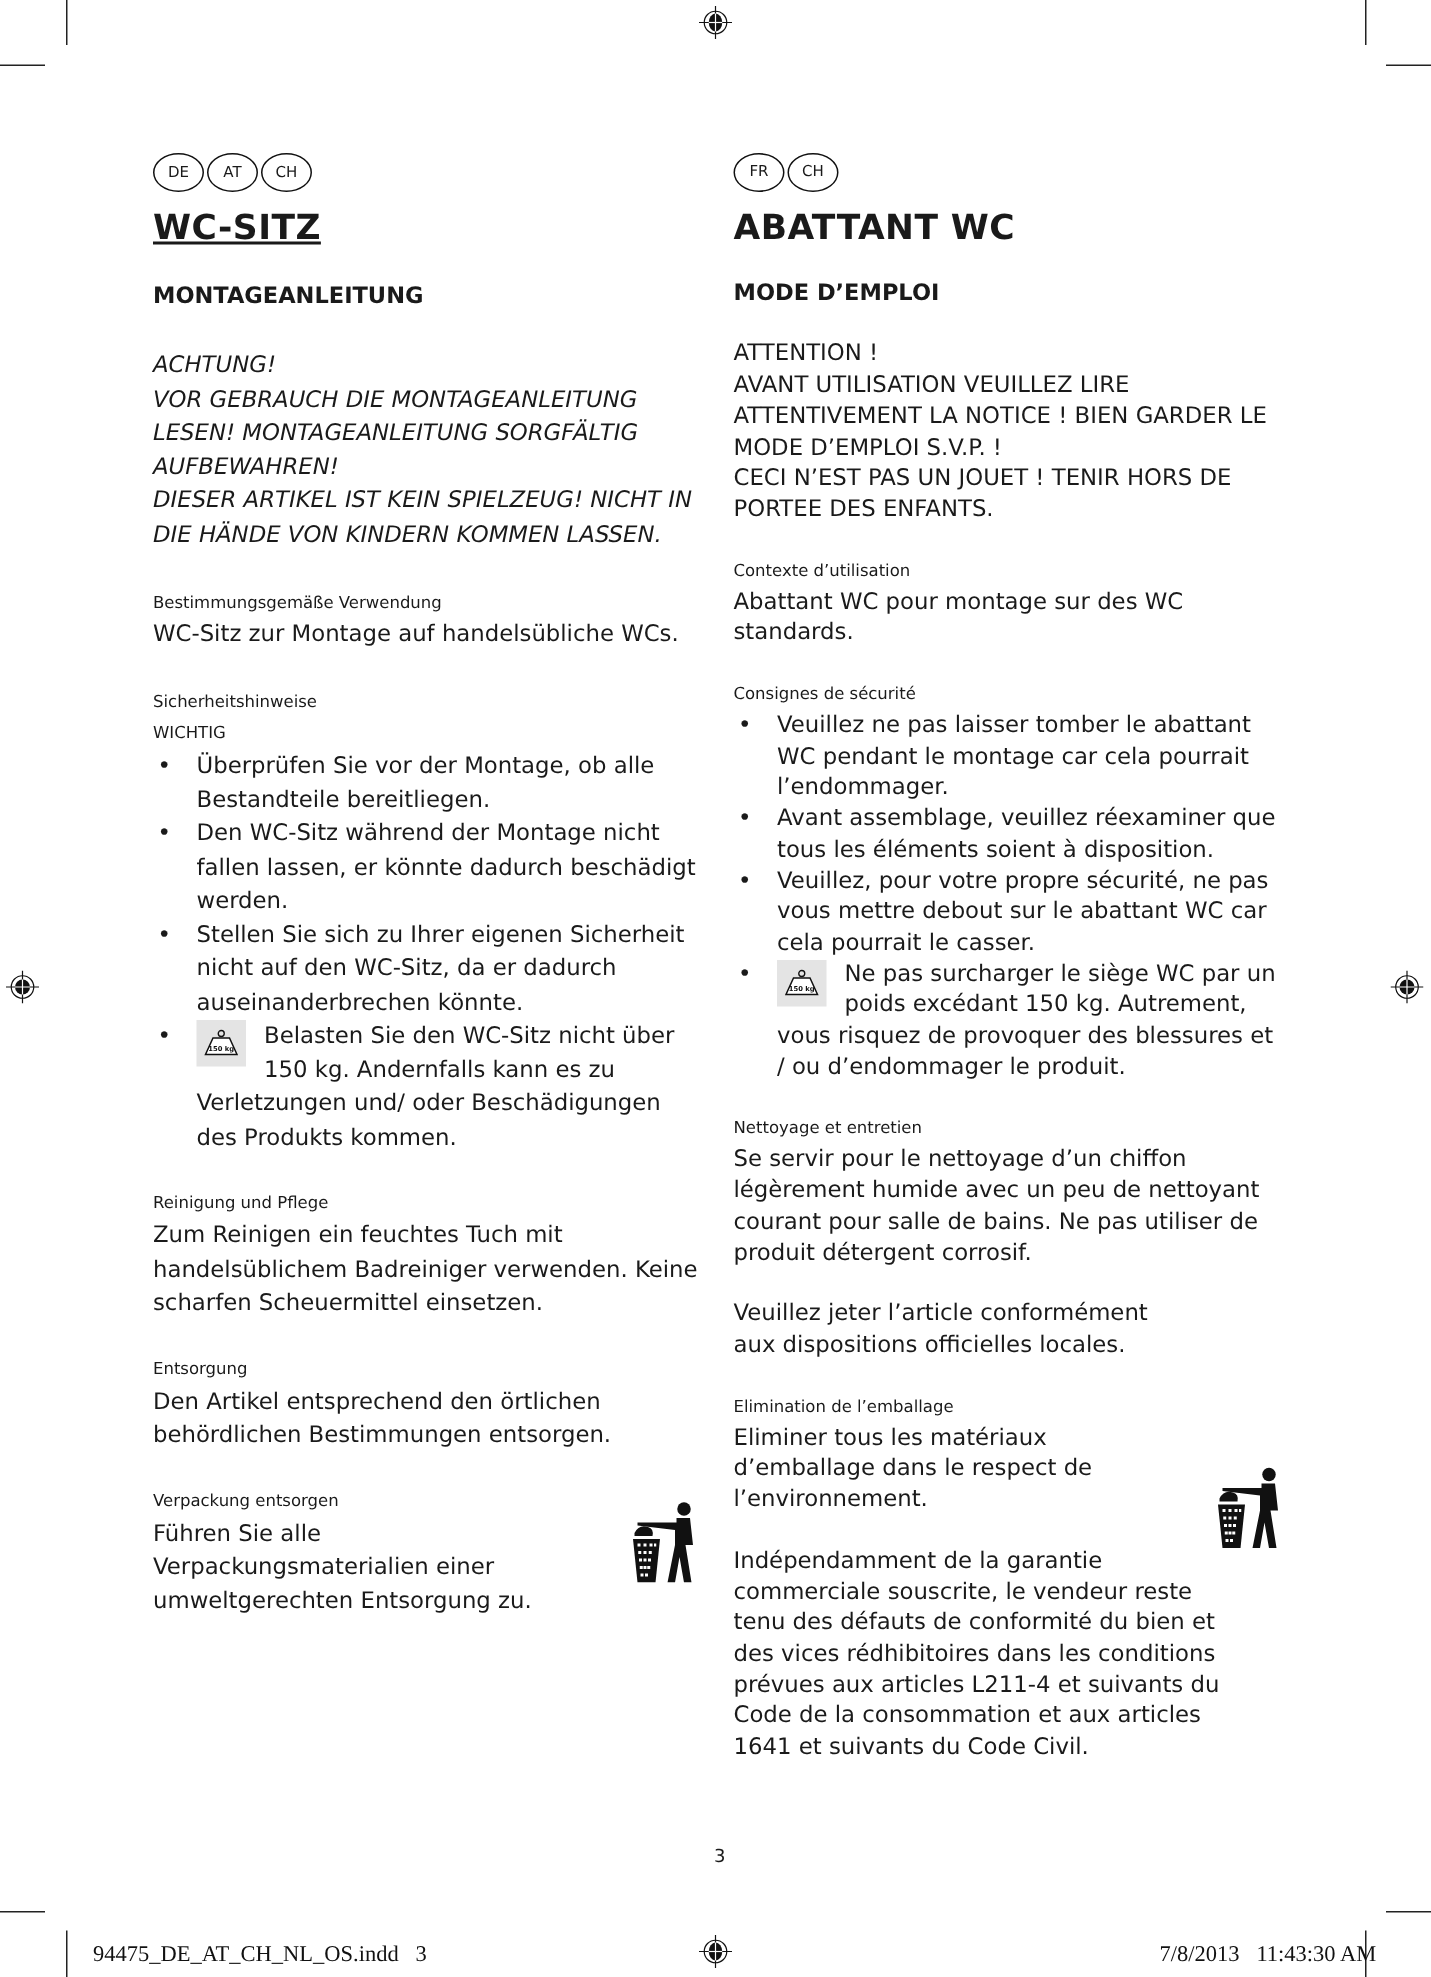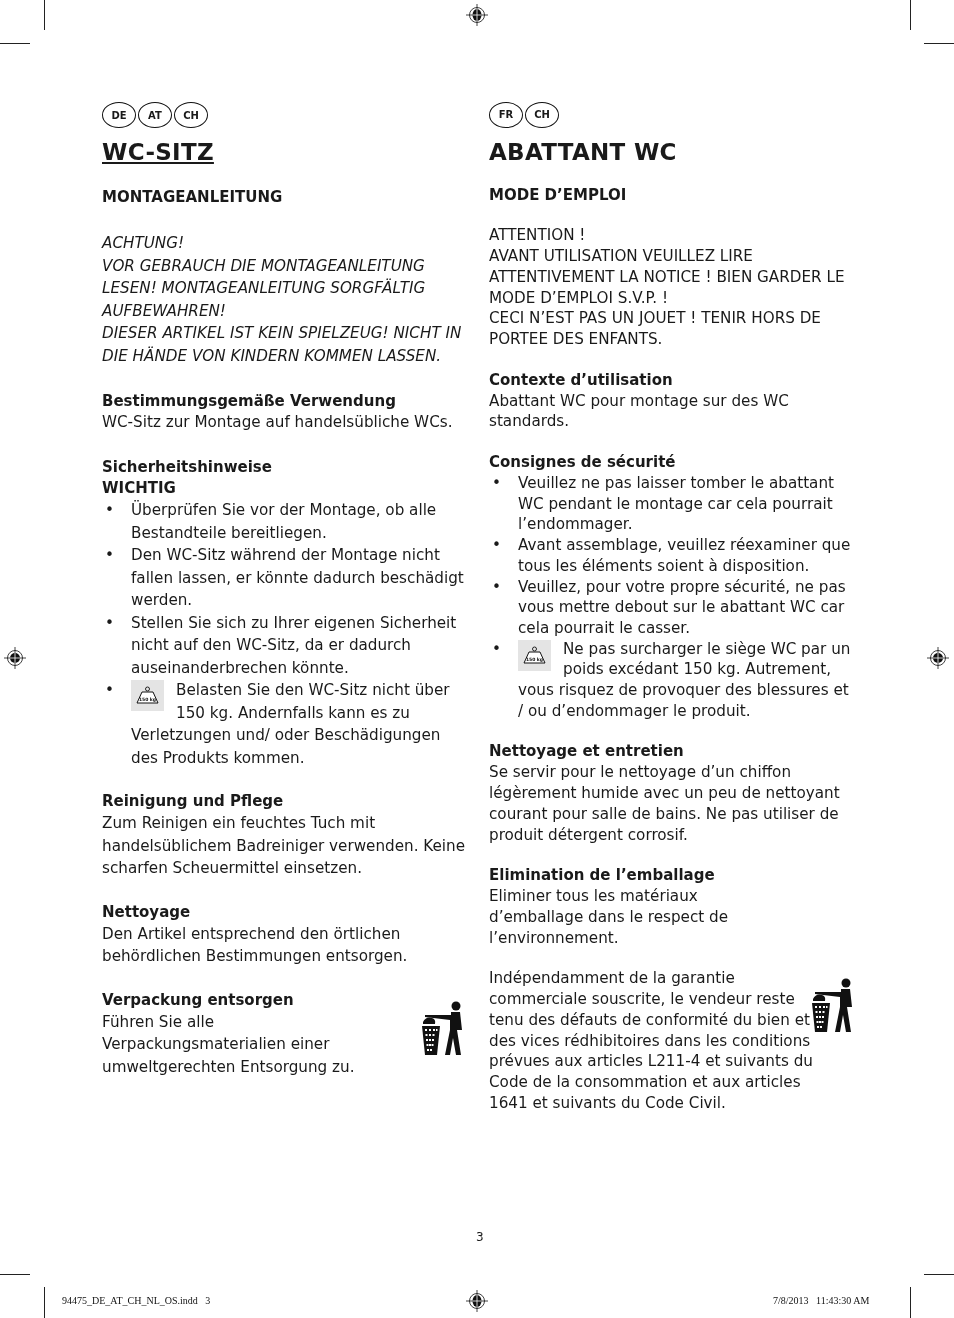--- a/index.html
+++ b/index.html
@@ -5,36 +5,36 @@
   html, body { margin: 0; padding: 0; background: #ffffff; }
   body { width: 954px; height: 1318px; position: relative; overflow: hidden;
          font-family: "DejaVu Sans", sans-serif; color: #1a1a1a; }
   .crop { position: absolute; background: #222; }
   .reg { position: absolute; width: 22px; height: 22px; }
   .col { position: absolute; top: 102px; width: 365px; font-size: 15.2px; line-height: 21px; }
   .col-de { left: 102px; }
   .col-fr { left: 489px; }
   .badges { display: flex; gap: 2px; height: 20px; margin-bottom: 20px; }
   .badge { border: 1.3px solid #111; border-radius: 50%; height: 16px; min-width: 34px; padding: 12px 3px;
-           font-size: 10px; font-weight: bold; display: flex; align-items: center; justify-content: center;
+           font-size: 10px; font-weight: normal; display: flex; align-items: center; justify-content: center;
            box-sizing: border-box; }
   h1 { font-size: 23px; font-weight: bold; margin: 0 0 22px 0; letter-spacing: 0.3px; }
   .subtitle { font-weight: bold; font-size: 15px; margin: 0 0 26px 0; }
   .block { margin: 0 0 20px 0; }
   .line { display: block; }
-  h3 { font-weight: bold; font-size: 15px; margin: 0; line-height: 21px; }
+  h3 { font-weight: normal; font-size: 11px; margin: 0; line-height: 21px; }
   ul { list-style: none; margin: 0; padding: 0; }
   li { position: relative; padding-left: 29px; }
   li::before { content: "•"; position: absolute; left: 3px; top: 0; }
   .col-de li { line-height: 22.5px; }
   .weight-icon { display: inline-block; width: 33px; height: 31px; background: #e4e4e4; vertical-align: top;
                  margin: 1px 12px 0 0; float: left; position: relative; }
   .weight-icon svg { position: absolute; left: 4px; top: 6px; }
   .trash { position: absolute; width: 42px; height: 55px; }
-  .footer-text { position: absolute; font-family: "Liberation Serif", serif; font-size: 10px; color: #111; }
+  .footer-text { position: absolute; font-family: "Liberation Serif", serif; font-size: 15px; color: #111; }
   .pagenum { position: absolute; left: 476px; top: 1230px; font-size: 12px; }
 </style>
 </head>
 <body>
 
 <div class="crop" style="left:44px;top:0;width:1px;height:30px;"></div>
 <div class="crop" style="left:0;top:43px;width:30px;height:1px;"></div>
 <div class="crop" style="left:910px;top:0;width:1px;height:30px;"></div>
 <div class="crop" style="left:924px;top:43px;width:30px;height:1px;"></div>
 <div class="crop" style="left:0;top:1274px;width:30px;height:1px;"></div>
@@ -112,21 +112,21 @@
         </span>
         <span>Belasten Sie den WC-Sitz nicht über 150 kg. Andernfalls kann es zu Verletzungen und/ oder Beschädigungen des Produkts kommen.</span>
       </li>
     </ul>
   </div>
   <div class="block" style="line-height:22.5px;margin-bottom:22px;">
     <h3>Reinigung und Pflege</h3>
     <div>Zum Reinigen ein feuchtes Tuch mit handelsüblichem Badreiniger verwenden. Keine scharfen Scheuermittel einsetzen.</div>
   </div>
   <div class="block" style="line-height:22.5px;margin-bottom:22px;">
-    <h3>Nettoyage</h3>
+    <h3>Entsorgung</h3>
     <div>Den Artikel entsprechend den örtlichen behördlichen Bestimmungen entsorgen.</div>
   </div>
   <div class="block" style="line-height:22.5px;width:290px;">
     <h3 style="white-space:nowrap;">Verpackung entsorgen</h3>
     <div>Führen Sie alle Verpackungsmaterialien einer umweltgerechten Entsorgung zu.</div>
   </div>
 </section>
 
 <svg class="trash" style="left:420px;top:1000px;" viewBox="0 0 42 55">
   <circle cx="36" cy="6" r="4.5" fill="#111"></circle>
@@ -187,20 +187,21 @@
         </span>
         <span>Ne pas surcharger le siège WC par un poids excédant 150 kg. Autrement, vous risquez de provoquer des blessures et / ou d’endommager le produit.</span>
       </li>
     </ul>
   </div>
   <div class="block">
     <h3>Nettoyage et entretien</h3>
     <div>Se servir pour le nettoyage d’un chiffon légèrement humide avec un peu de nettoyant courant pour salle de bains. Ne pas utiliser de produit détergent corrosif.</div>
   </div>
   <div class="block" style="width:300px;">
+    <div>Veuillez jeter l’article conformément aux dispositions officielles locales.</div>
   </div>
   <div class="block" style="width:290px;">
     <h3>Elimination de l’emballage</h3>
     <div>Eliminer tous les matériaux d’emballage dans le respect de l’environnement.</div>
   </div>
   <div class="block" style="width:345px;">Indépendamment de la garantie commerciale souscrite, le vendeur reste tenu des défauts de conformité du bien et des vices rédhibitoires dans les conditions prévues aux articles L211-4 et suivants du Code de la consommation et aux articles 1641 et suivants du Code Civil.</div>
 </section>
 
 <svg class="trash" style="left:810px;top:977px;" viewBox="0 0 42 55">
   <circle cx="36" cy="6" r="4.5" fill="#111"></circle>

